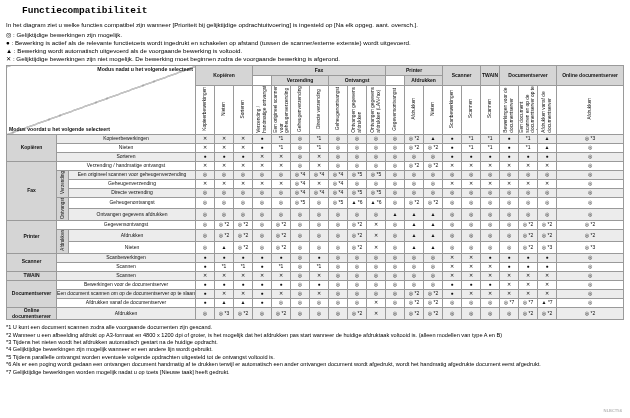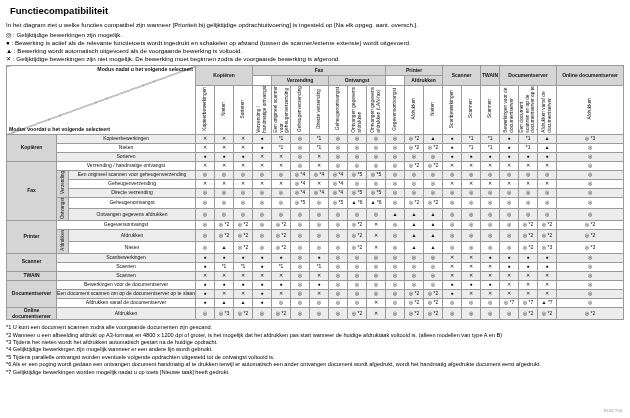--- a/index.html
+++ b/index.html
@@ -1,18 +1,18 @@
 <!DOCTYPE html>
 <html><head>
 <meta charset="utf-8">
 <style>
   html,body{margin:0;padding:0;width:630px;height:418px;overflow:hidden;background:#fff;
     font-family:"Liberation Sans",sans-serif;color:#000;}
   .page{position:relative;width:630px;height:418px;padding:5px 6px;box-sizing:border-box;}
-  .title{font-size:9.5px;font-weight:bold;margin:0 0 5px 4px;}
+  .title{font-size:9.5px;font-weight:bold;margin:0 0 5px 16px;font-family:Liberation Mono, monospace;}
   .intro{font-size:6.2px;margin-bottom:3px;}
   .legend{margin-bottom:2px;}
   .legend div{font-size:6.2px;line-height:8px;}
   table.compat{border-collapse:collapse;table-layout:fixed;width:617px;margin-top:2px;border:1px solid #555;}
   .compat td{border:1px solid #9a9a9a;font-size:5px;text-align:center;vertical-align:middle;
     padding:0;overflow:hidden;color:#111;height:8px;line-height:1.15;}
   .hr1 td,.hr2 td{height:9px;}
   .ghead{background:#d5d5d5;font-weight:bold;font-size:5.4px;}
   .shead{background:#d5d5d5;font-weight:bold;font-size:5px;}
   .sblank{background:#fff;}

